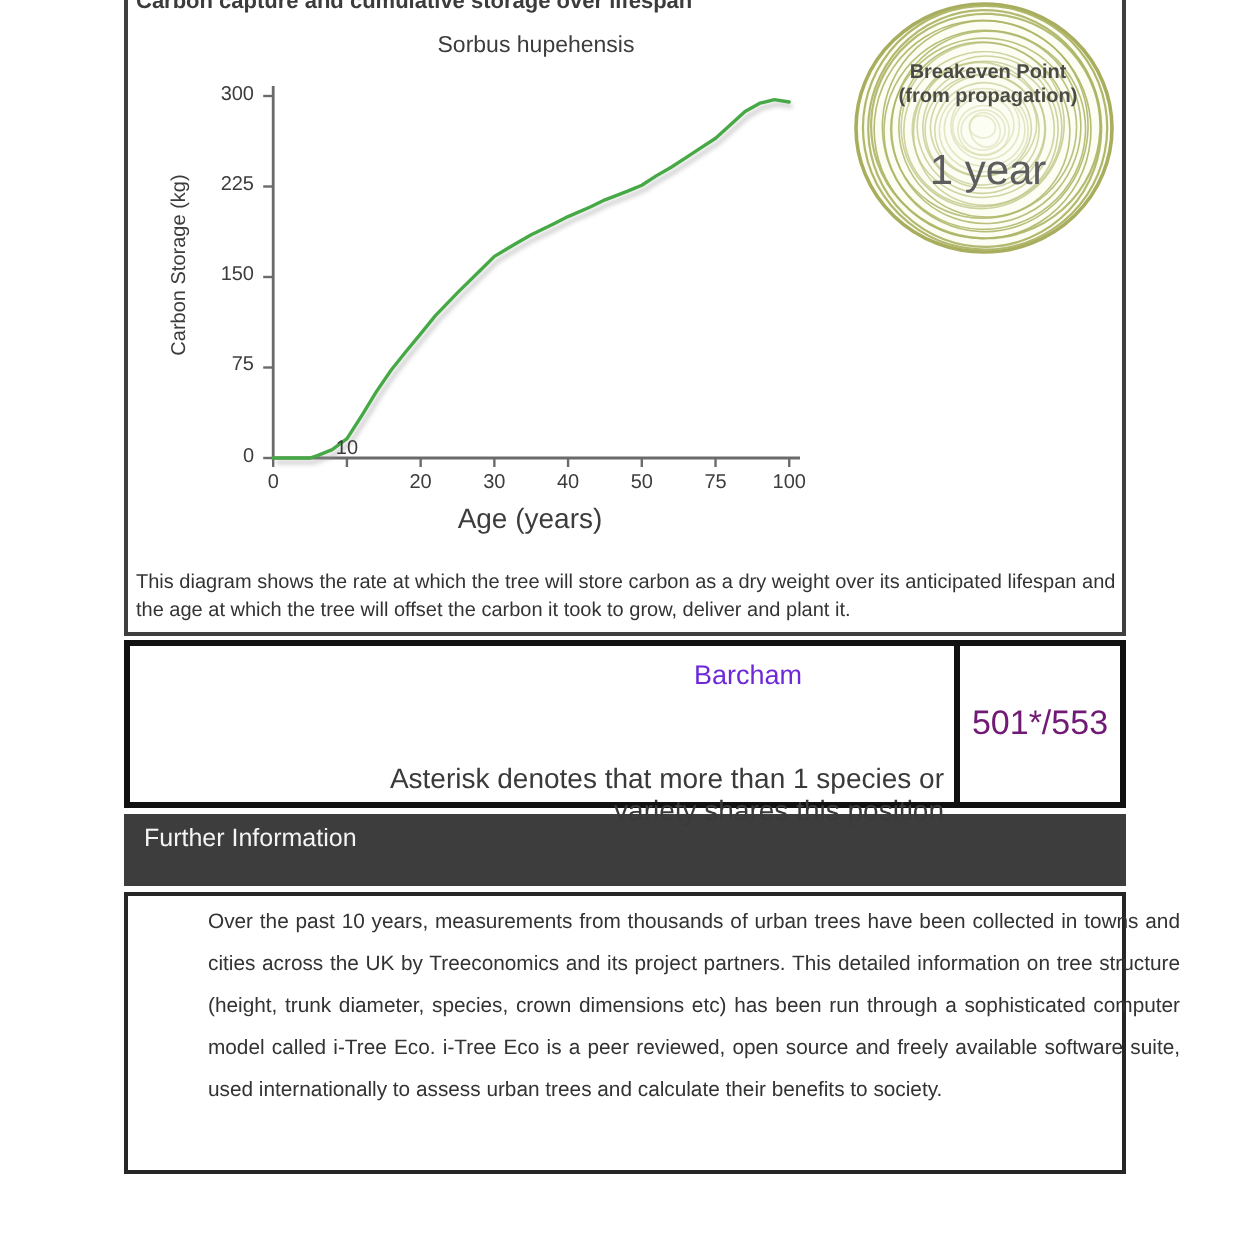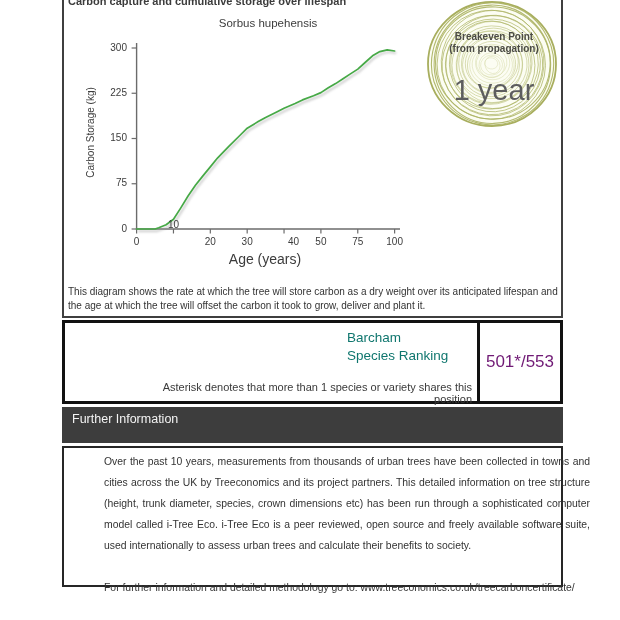--- a/index.html
+++ b/index.html
@@ -16,24 +16,24 @@
   #doc-title{left:68px;top:-5px;font-size:11px;font-weight:bold;color:#3c3c3c;white-space:nowrap;}
   #chart-title{left:136px;top:17px;width:264px;text-align:center;font-size:11.5px;color:#3c3c3c;}
   #y-axis-title{left:35px;top:127px;width:110px;text-align:center;font-size:10px;color:#3c3c3c;
                 transform:rotate(-90deg);}
   #x-axis-title{left:165px;top:251px;width:200px;text-align:center;font-size:14px;color:#3c3c3c;}
   .tick{position:absolute;font-size:10px;color:#3c3c3c;}
   .xtick{width:30px;text-align:center;}
   .ytick{width:30px;text-align:right;}
   #badge-text{left:424px;top:31px;width:140px;text-align:center;font-size:10px;font-weight:bold;
               color:#4b4b45;line-height:12px;}
-  #badge-value{left:424px;top:74px;width:140px;text-align:center;font-size:29px;color:#5d5d5f;}
+  #badge-value{left:424px;top:74px;width:140px;text-align:center;font-size:21px;color:#5d5d5f;}
   #description{left:68px;top:285px;width:492px;font-size:10px;line-height:13.5px;color:#333;}
-  #rank-brand-wrap{left:347px;top:329px;font-size:13.5px;line-height:17.5px;color:#0f766e;}
-  #rank-note{left:150px;top:381px;width:322px;text-align:right;font-size:11px;color:#3a3a3a;}
+  #rank-brand-wrap{left:347px;top:329px;font-size:13.5px;line-height:17.5px;color:#6d28d9;text-align:center;}
+  #rank-note{left:150px;top:381px;width:322px;text-align:right;font-size:14px;color:#3a3a3a;}
   #rank-value{left:479px;top:352px;width:82px;text-align:center;font-size:17px;color:#701a75;}
   #info-heading{left:72px;top:412px;font-size:12.5px;color:#f4f4f4;}
   #para-content{left:70px;top:451px;width:486px;font-size:10.4px;line-height:21px;color:#333;margin-left:34px;}
   #para-content p{margin:0;text-align:justify;}
   #para-link{margin-top:21px !important;text-align:left !important;}
   svg#gfx{position:absolute;left:0;top:0;pointer-events:none;}
 </style>
 </head>
 <body>
 
@@ -99,44 +99,42 @@
 
 <div class="abs" id="doc-title">Carbon capture and cumulative storage over lifespan</div>
 <div class="abs" id="chart-title">Sorbus hupehensis</div>
 <div class="abs" id="y-axis-title">Carbon Storage (kg)</div>
 <div class="abs" id="x-axis-title">Age (years)</div>
 <div id="tick-labels">
     <div class="tick xtick" style="left: 121.6px; top: 235.5px;">0</div>
     <div class="tick xtick" style="left: 158.46px; top: 219px;">10</div>
     <div class="tick xtick" style="left: 195.32px; top: 235.5px;">20</div>
     <div class="tick xtick" style="left: 232.18px; top: 235.5px;">30</div>
-    <div class="tick xtick" style="left: 269.04px; top: 235.5px; text-align: right;">40</div>
+    <div class="tick xtick" style="left: 269.04px; top: 235.5px;">40</div>
     <div class="tick xtick" style="left: 305.9px; top: 235.5px;">50</div>
     <div class="tick xtick" style="left: 342.76px; top: 235.5px;">75</div>
     <div class="tick xtick" style="left: 379.62px; top: 235.5px;">100</div>
     <div class="tick ytick" style="left: 97px; top: 222.5px;">0</div>
     <div class="tick ytick" style="left: 97px; top: 177.25px;">75</div>
     <div class="tick ytick" style="left: 97px; top: 132px;">150</div>
     <div class="tick ytick" style="left: 97px; top: 86.75px;">225</div>
     <div class="tick ytick" style="left: 97px; top: 41.5px;">300</div>
   </div>
 
 <div class="abs" id="badge-text">
   <div>Breakeven Point</div>
   <div>(from propagation)</div>
 </div>
 <div class="abs" id="badge-value">1 year</div>
 
 <div class="abs" id="description">This diagram shows the rate at which the tree will store carbon as a dry weight over its anticipated lifespan and the age at which the tree will offset the carbon it took to grow, deliver and plant it.</div>
 
 <div class="abs" id="rank-brand-wrap">
   <div>Barcham</div>
-  <div>Species Ranking</div>
 </div>
 <div class="abs" id="rank-note">Asterisk denotes that more than 1 species or variety shares this position</div>
 <div class="abs" id="rank-value">501*/553</div>
 
 <div class="abs" id="info-heading">Further Information</div>
 
 <div class="abs" id="para-content">
   <p>Over the past 10 years, measurements from thousands of urban trees have been collected in towns and cities across the UK by Treeconomics and its project partners. This detailed information on tree structure (height, trunk diameter, species, crown dimensions etc) has been run through a sophisticated computer model called i-Tree Eco. i-Tree Eco is a peer reviewed, open source and freely available software suite, used internationally to assess urban trees and calculate their benefits to society.</p>
-  <p id="para-link"><span>For further information and detailed methodology go to: </span><span>www.treeconomics.co.uk/treecarboncertificate/</span></p>
 </div>
 
 </body></html>

